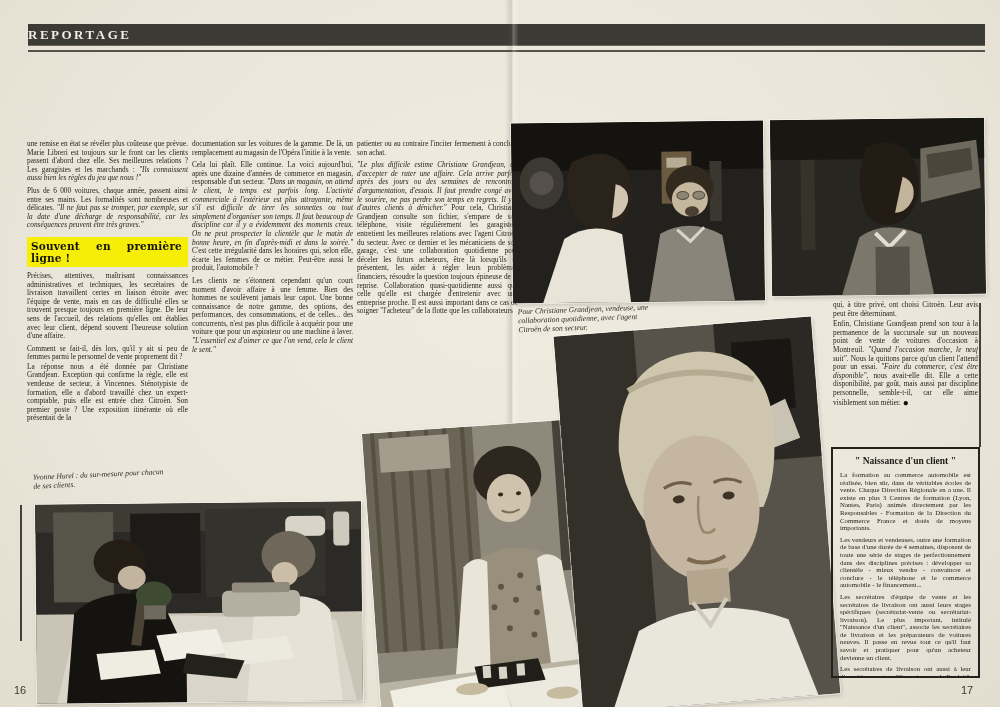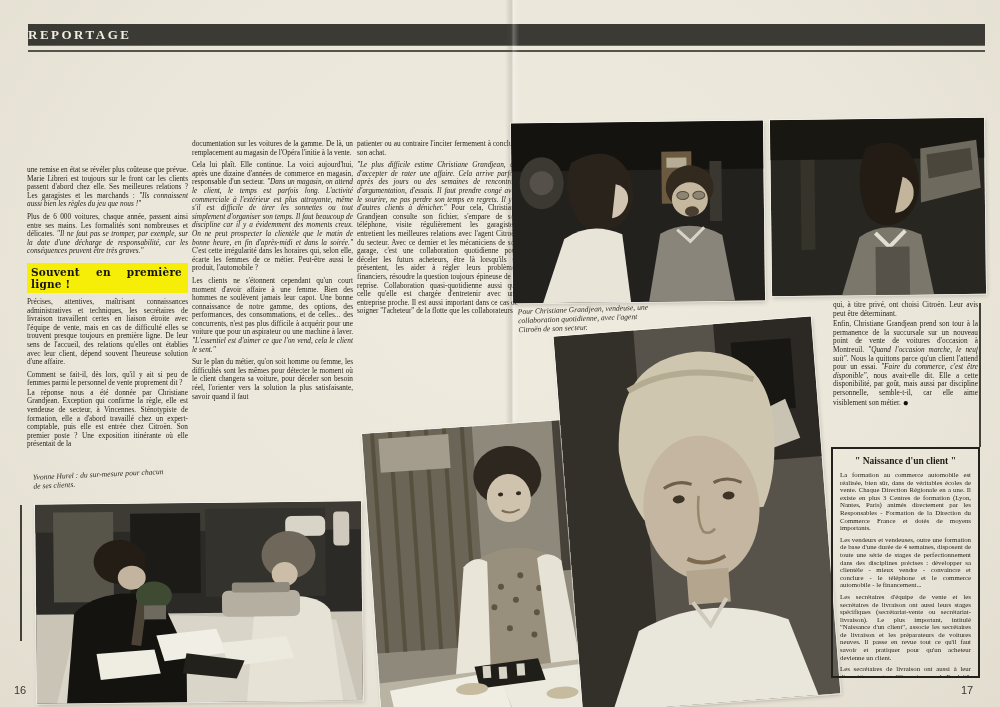--- a/index.html
+++ b/index.html
@@ -40,34 +40,33 @@
 <body>
 
 <div id="spread">
 
   <div class="hbar">
     <span>REPORTAGE</span>
   </div>
   <div class="hline"></div>
   <div class="fold"></div>
 
-  <div class="col" style="left:27px;top:140px;width:161px;height:332px;margin-top:26px;">
+  <div class="col" style="left:27px;top:140px;width:161px;height:332px;">
     <p><span>une remise en état se révéler plus coûteuse que prévue. Marie Libreri est toujours sur le front car les clients passent d'abord chez elle. Ses meilleures relations ? Les garagistes et les marchands : </span><span class="it">"Ils connaissent aussi bien les règles du jeu que nous !"</span></p>
     <p><span>Plus de 6 000 voitures, chaque année, passent ainsi entre ses mains. Les formalités sont nombreuses et délicates. </span><span class="it">"Il ne faut pas se tromper, par exemple, sur la date d'une décharge de responsabilité, car les conséquences peuvent être très graves."</span></p>
     <div class="hl">Souvent en première ligne !</div>
     <p>Précises, attentives, maîtrisant connaissances administratives et techniques, les secrétaires de livraison travaillent certes en liaison étroite avec l'équipe de vente, mais en cas de difficulté elles se trouvent presque toujours en première ligne. De leur sens de l'accueil, des relations qu'elles ont établies avec leur client, dépend souvent l'heureuse solution d'une affaire.</p>
     <p style="margin-bottom:1px">Comment se fait-il, dès lors, qu'il y ait si peu de femmes parmi le personnel de vente proprement dit ?</p>
     <p>La réponse nous a été donnée par Christiane Grandjean. Exception qui confirme la règle, elle est vendeuse de secteur, à Vincennes. Sténotypiste de formation, elle a d'abord travaillé chez un expert-comptable, puis elle est entrée chez Citroën. Son premier poste ? Une exposition itinérante où elle présentait de la</p>
   </div>
 
   <div class="col" style="left:192px;top:140px;width:161px;height:338px;">
     <p>documentation sur les voitures de la gamme. De là, un remplacement au magasin de l'Opéra l'initie à la vente.</p>
     <p><span>Cela lui plaît. Elle continue. La voici aujourd'hui, après une dizaine d'années de commerce en magasin, responsable d'un secteur. </span><span class="it">"Dans un magasin, on attend le client, le temps est parfois long. L'activité commerciale à l'extérieur est plus attrayante, même s'il est difficile de tirer les sonnettes ou tout simplement d'organiser son temps. Il faut beaucoup de discipline car il y a évidemment des moments creux. On ne peut prospecter la clientèle que le matin de bonne heure, en fin d'après-midi et dans la soirée."</span><span> C'est cette irrégularité dans les horaires qui, selon elle, écarte les femmes de ce métier. Peut-être aussi le produit, l'automobile ?</span></p>
     <p><span>Les clients ne s'étonnent cependant qu'un court moment d'avoir affaire à une femme. Bien des hommes ne soulèvent jamais leur capot. Une bonne connaissance de notre gamme, des options, des performances, des consommations, et de celles... des concurrents, n'est pas plus difficile à acquérir pour une voiture que pour un aspirateur ou une machine à laver. </span><span class="it">"L'essentiel est d'aimer ce que l'on vend, cela le client le sent."</span></p>
-    <p>Sur le plan du métier, qu'on soit homme ou femme, les difficultés sont les mêmes pour détecter le moment où le client changera sa voiture, pour déceler son besoin réel, l'orienter vers la solution la plus satisfaisante, savoir quand il faut</p>
   </div>
 
   <div class="col" style="left:357px;top:140px;width:161px;height:220px;">
     <p>patienter ou au contraire l'inciter fermement à conclure son achat.</p>
     <p><span class="it">"Le plus difficile estime Christiane Grandjean, est d'accepter de rater une affaire. Cela arrive parfois après des jours ou des semaines de rencontres, d'argumentation, d'essais. Il faut prendre congé avec le sourire, ne pas perdre son temps en regrets. Il y a d'autres clients à dénicher."</span><span> Pour cela, Christiane Grandjean consulte son fichier, s'empare de son téléphone, visite régulièrement les garagistes, entretient les meilleures relations avec l'agent Citroën du secteur. Avec ce dernier et les mécaniciens de son garage, c'est une collaboration quotidienne pour déceler les futurs acheteurs, être là lorsqu'ils se présentent, les aider à régler leurs problèmes financiers, résoudre la question toujours épineuse de la reprise. Collaboration quasi-quotidienne aussi que celle qu'elle est chargée d'entretenir avec une entreprise proche. Il est aussi important dans ce cas de soigner "l'acheteur" de la flotte que les collaborateurs</span></p>
   </div>
 
   <div class="cap" style="left:33px;top:469px;width:170px;transform:rotate(-2.5deg);">Yvonne Hurel : du sur-mesure pour chacun
 de ses clients.</div>
 

